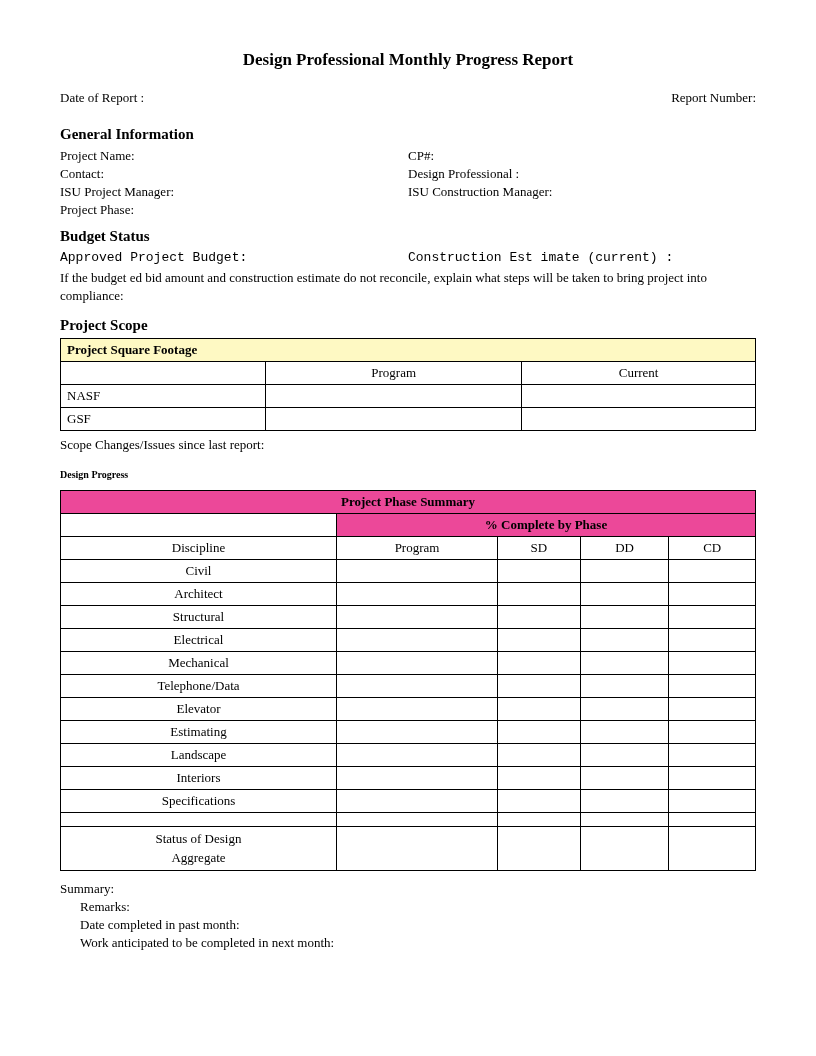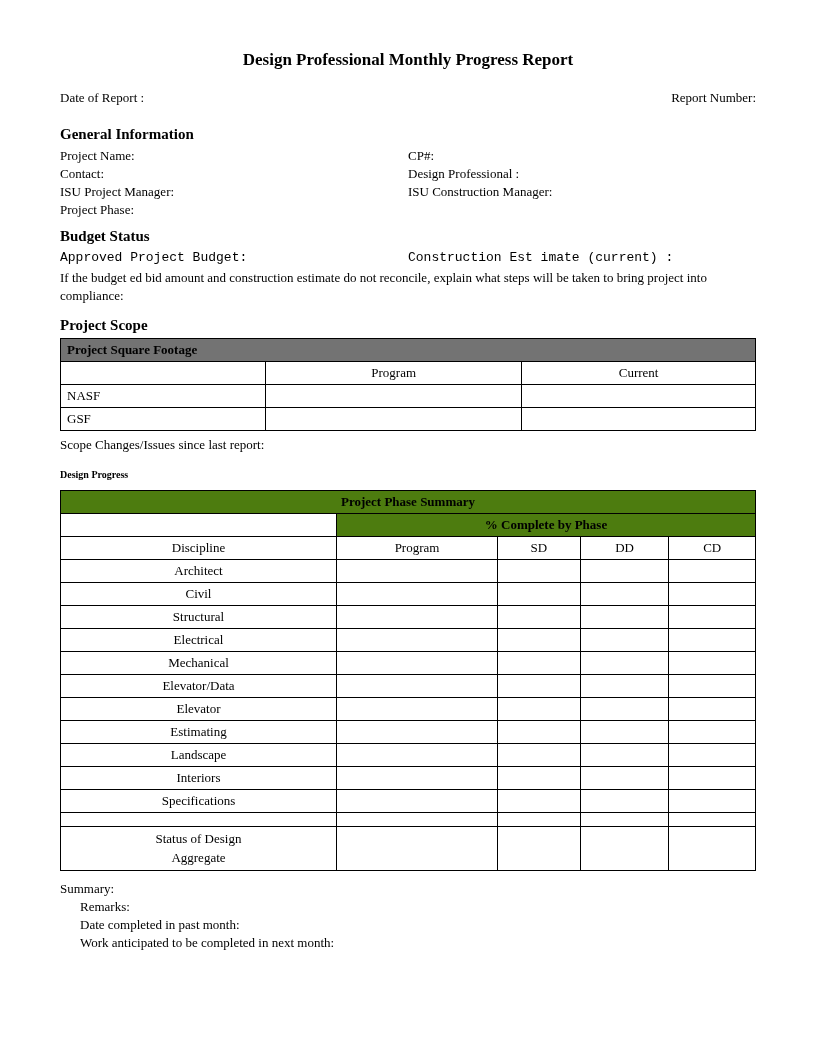--- a/index.html
+++ b/index.html
@@ -64,21 +64,21 @@
       border-collapse: collapse;
       margin-bottom: 6px;
     }
     .scope-table td, .scope-table th {
       border: 1px solid #000;
       padding: 3px 6px;
       font-size: 13px;
     }
     .scope-table .header-row td {
       font-weight: bold;
-      background: #737373;
+      background: #fef9c3;
     }
     .scope-table .col-header {
       text-align: center;
     }
     .scope-changes {
       font-size: 13px;
       margin-top: 4px;
       margin-bottom: 10px;
     }
     .design-progress-title {
@@ -93,21 +93,21 @@
       margin-bottom: 10px;
     }
     .phase-table td, .phase-table th {
       border: 1px solid #000;
       padding: 3px 6px;
       font-size: 13px;
       text-align: center;
     }
     .phase-table .section-header {
       font-weight: bold;
-      background: #4d7c0f;
+      background: #ec4899;
       text-align: center;
     }
     .phase-table .discipline-col {
       text-align: center;
     }
     .phase-table .empty-row td {
       height: 14px;
     }
     .summary-section {
       margin-top: 6px;
@@ -189,34 +189,34 @@
       <td colspan="4" class="section-header">% Complete by Phase</td>
     </tr>
     <tr>
       <td class="discipline-col">Discipline</td>
       <td>Program</td>
       <td>SD</td>
       <td>DD</td>
       <td>CD</td>
     </tr>
     <tr>
+      <td class="discipline-col">Civil</td>
+      <td></td>
+      <td></td>
+      <td></td>
+      <td></td>
+    </tr>
+    <tr>
       <td class="discipline-col">Architect</td>
       <td></td>
       <td></td>
       <td></td>
       <td></td>
     </tr>
     <tr>
-      <td class="discipline-col">Civil</td>
-      <td></td>
-      <td></td>
-      <td></td>
-      <td></td>
-    </tr>
-    <tr>
       <td class="discipline-col">Structural</td>
       <td></td>
       <td></td>
       <td></td>
       <td></td>
     </tr>
     <tr>
       <td class="discipline-col">Electrical</td>
       <td></td>
       <td></td>
@@ -224,21 +224,21 @@
       <td></td>
     </tr>
     <tr>
       <td class="discipline-col">Mechanical</td>
       <td></td>
       <td></td>
       <td></td>
       <td></td>
     </tr>
     <tr>
-      <td class="discipline-col">Elevator/Data</td>
+      <td class="discipline-col">Telephone/Data</td>
       <td></td>
       <td></td>
       <td></td>
       <td></td>
     </tr>
     <tr>
       <td class="discipline-col">Elevator</td>
       <td></td>
       <td></td>
       <td></td>

